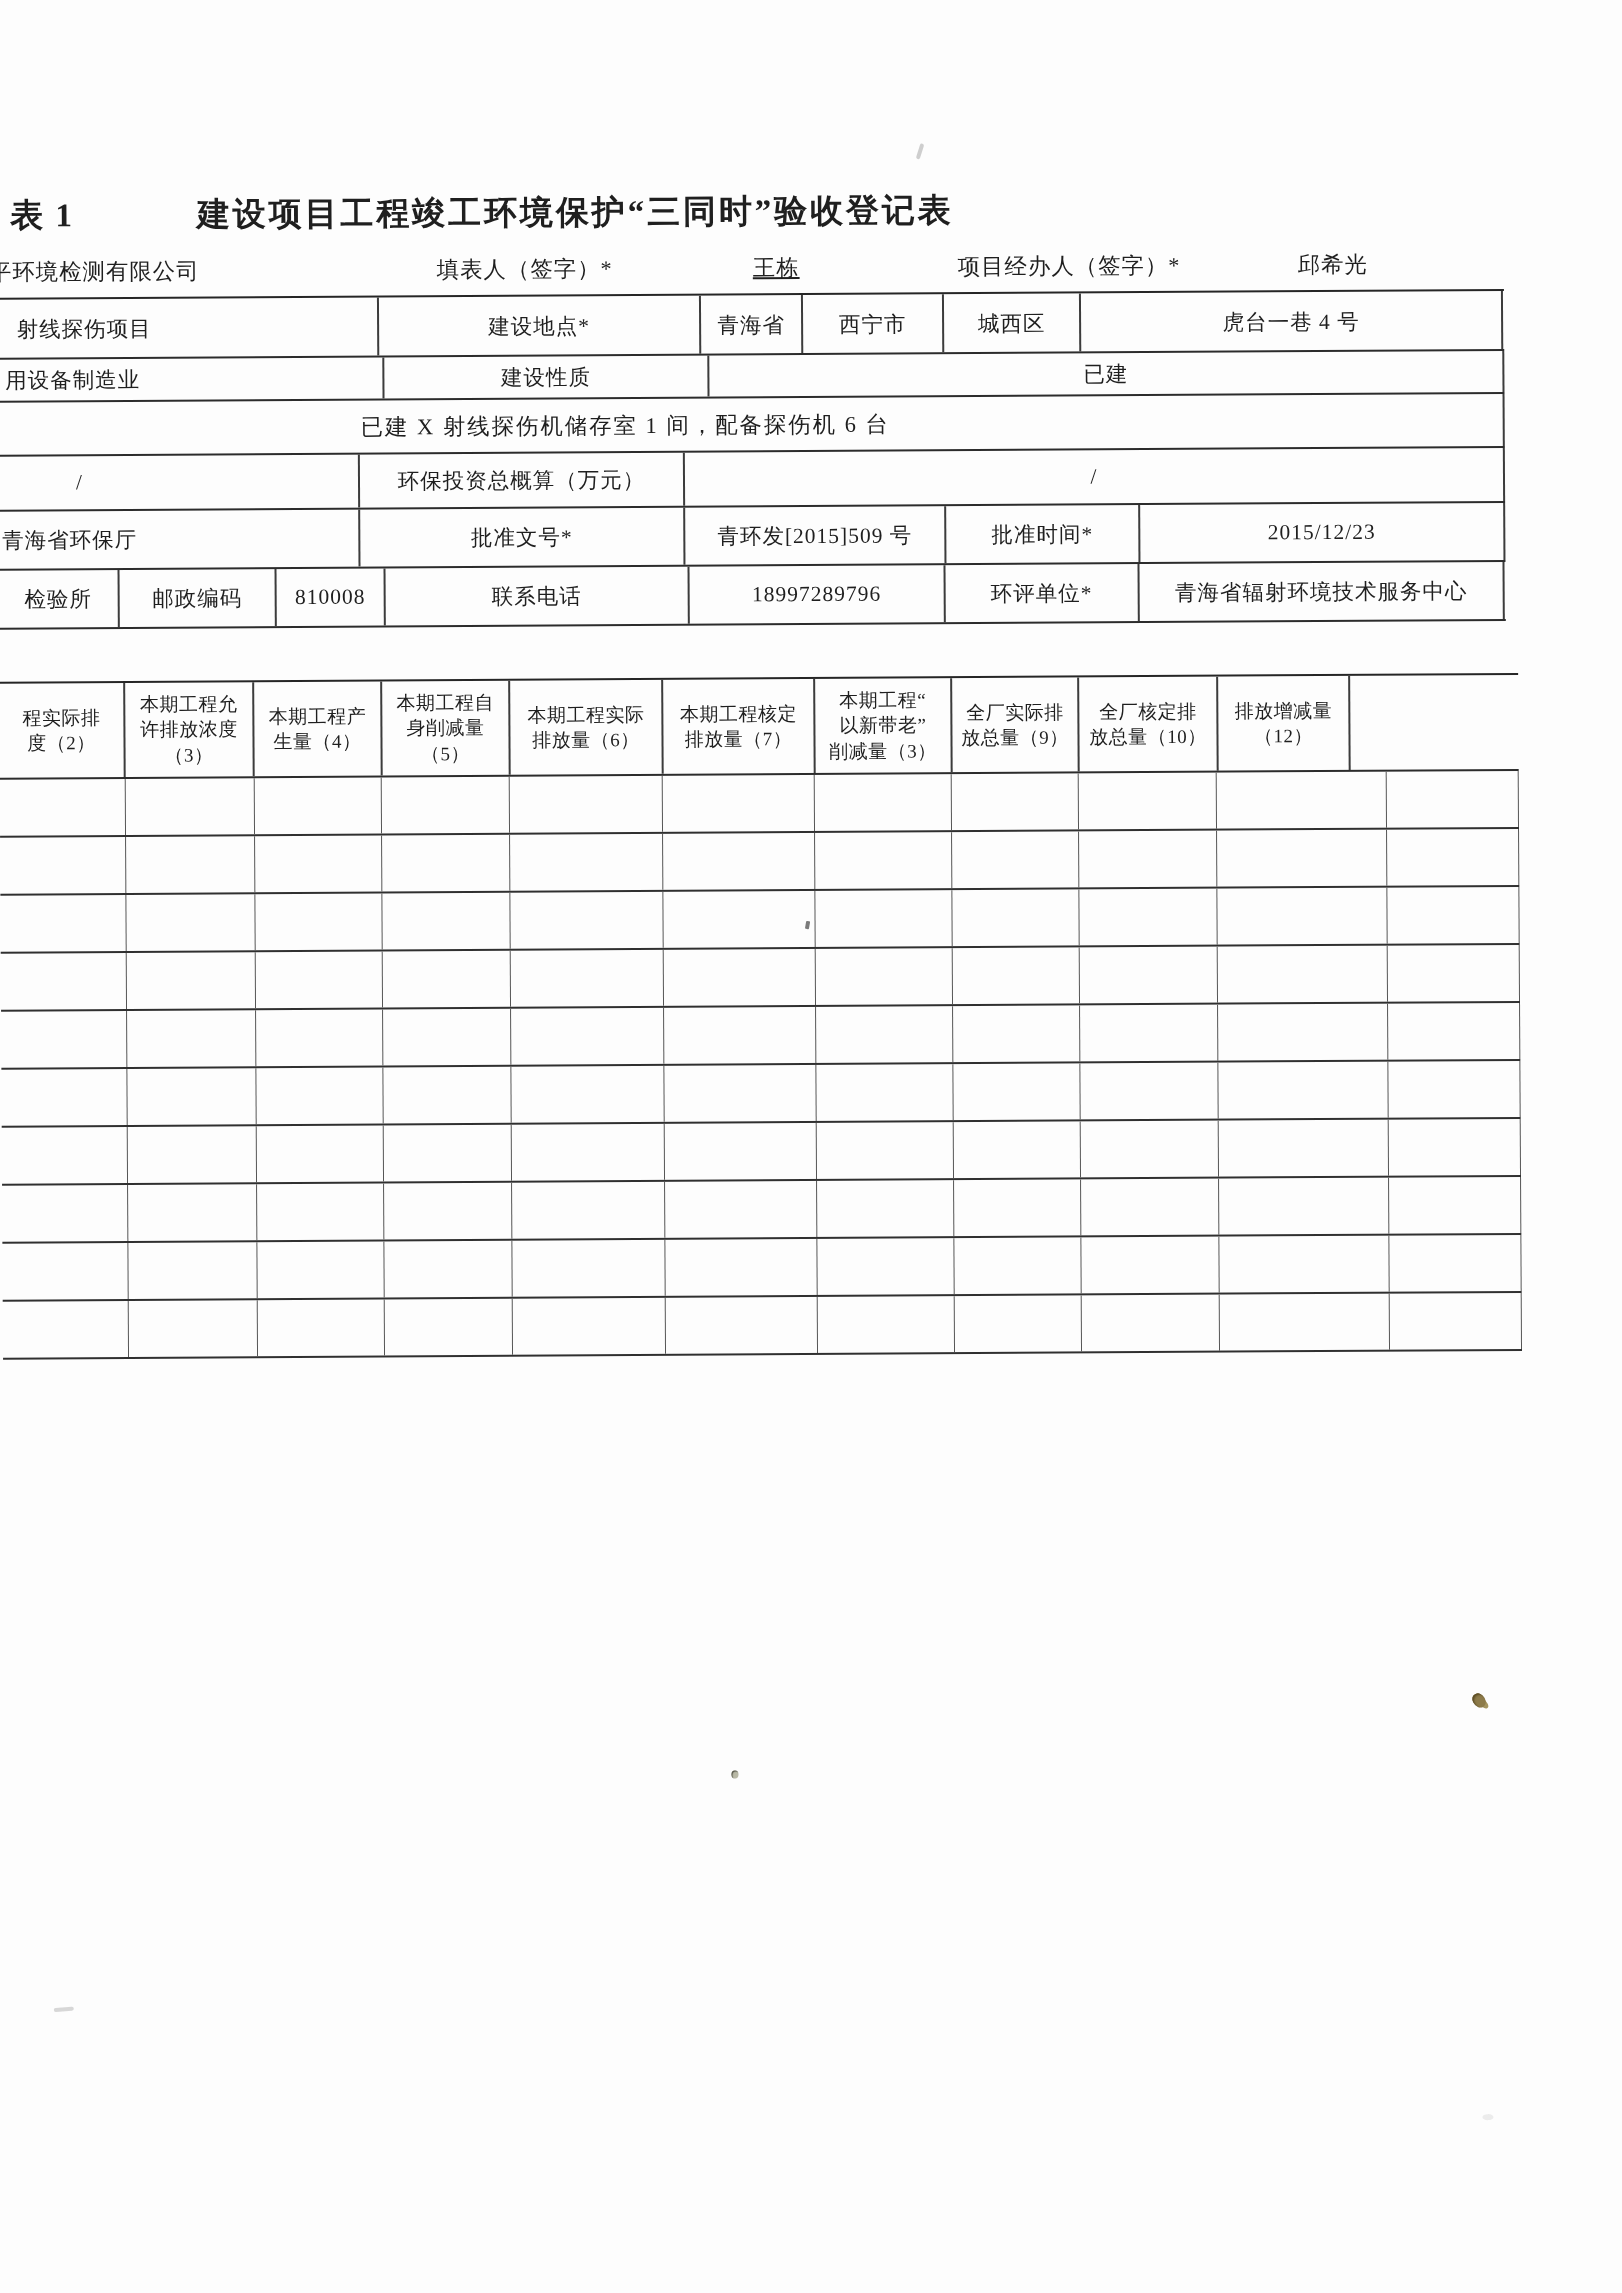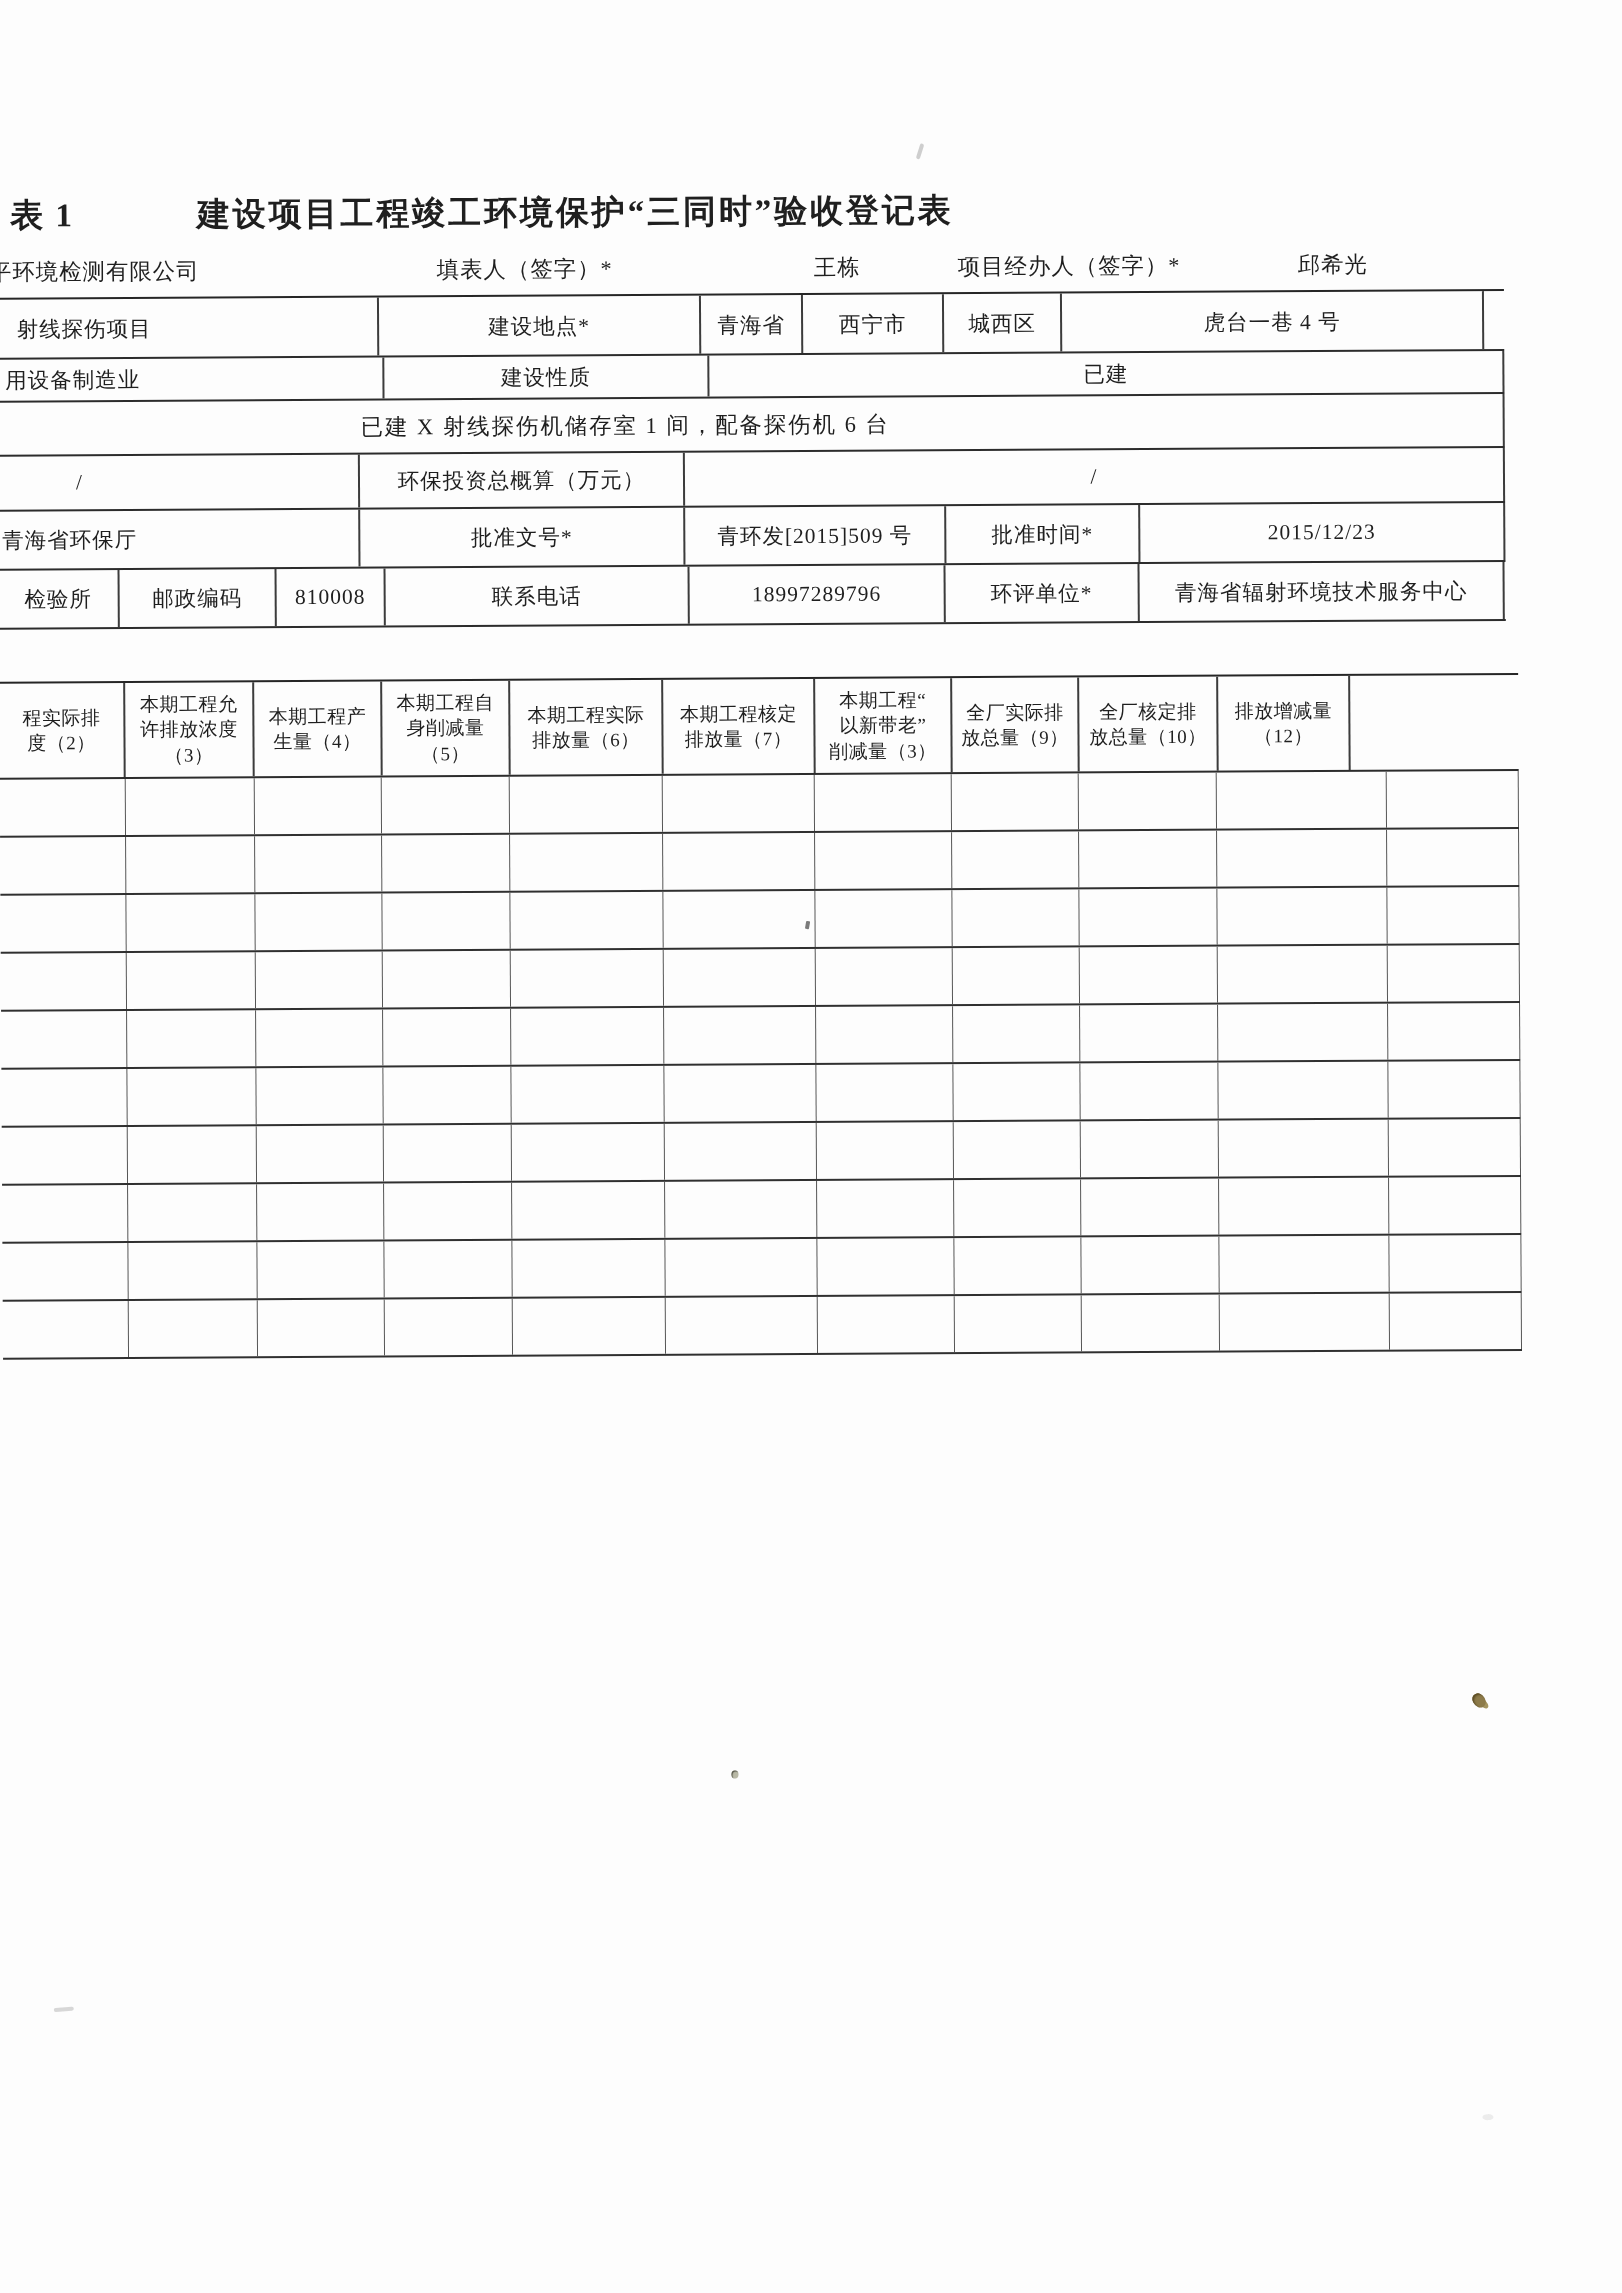--- a/index.html
+++ b/index.html
@@ -17,37 +17,37 @@
   
   .title-row { position:absolute; left:13.7px; top:193px; display:flex; align-items:baseline; white-space:nowrap; }
   .table-label { font-size:33px; font-weight:700; letter-spacing:2px; }
   .doc-title   { font-size:33px; font-weight:700; margin-left:123px; letter-spacing:2.9px; }
 
   
   .sig-row { position:absolute; top:256px; left:0; width:1521px; height:37px; font-size:22.4px; }
   .sig-row span { position:absolute; top:0; white-space:nowrap; letter-spacing:1px; }
   .sig-company { left:-7.8px; }
   .sig-filler-label  { left:440px; }
-  .sig-filler-name   { left:817px; }
+  .sig-filler-name   { left:756px;text-decoration:underline; }
   .sig-manager-label { left:961px; }
   .sig-manager-name  { left:1301px; }
 
   
   .t1 { position:absolute; left:0; top:297px; width:1507px; border-top:2.9px solid #262626; }
   .t1-row { display:flex; border-bottom:2.9px solid #2c2c2c; box-sizing:border-box; }
   .t1r1{height:60px} .t1r2{height:43px} .t1r3{height:54px}
   .t1r4{height:55px} .t1r5{height:59px} .t1r6{height:59px}
   .t1-cell {
     display:flex; align-items:center; justify-content:center;
     text-align:center; box-sizing:border-box;
     border-right:2px solid #3c3c3c;
     font-size:21.5px; letter-spacing:1px; white-space:nowrap; overflow:hidden;
   }
   .left-cell { justify-content:flex-start; text-align:left; }
-  .w392{width:382px}.w330{width:322px}.w105{width:102px}.w145{width:141px}.w140{width:118px}.w433{width:422px}
+  .w392{width:382px}.w330{width:322px}.w105{width:102px}.w145{width:141px}.w140{width:137px}.w433{width:422px}
   .w397{width:387px}.w333{width:325px}.w815{width:795px}
   .w1545{width:1507px}
   .w371{width:362px}.w841{width:820px}
   .w268{width:261px}.w199{width:194px}.w374{width:365px}
   .w124{width:121px}.w161{width:157px}.w112{width:109px}.w312{width:304px}.w263{width:256px}
   .pl20{padding-left:19.5px}.pl8{padding-left:7.8px}.pl4{padding-left:3.9px}.pl80{padding-left:78px}
   .scale-row { font-size:22.4px; padding-left:363px; letter-spacing:2px; }
 
   
   .t2 { position:absolute; left:0; top:681px; width:1519px; border-top:2.9px solid #262626; }

